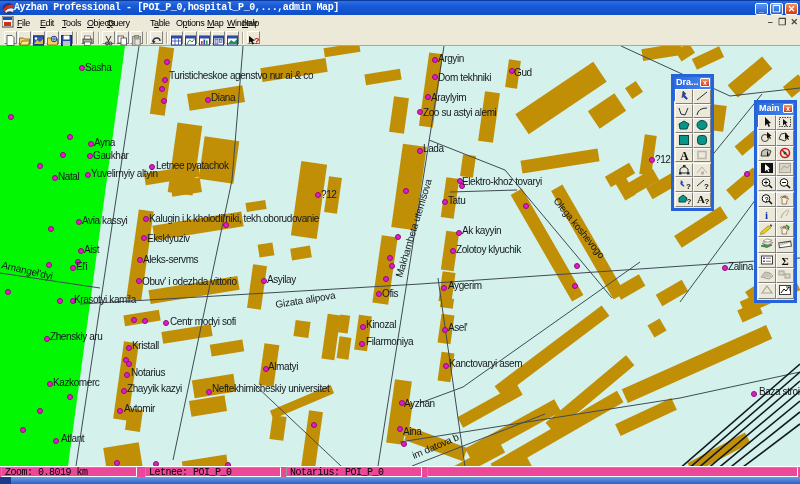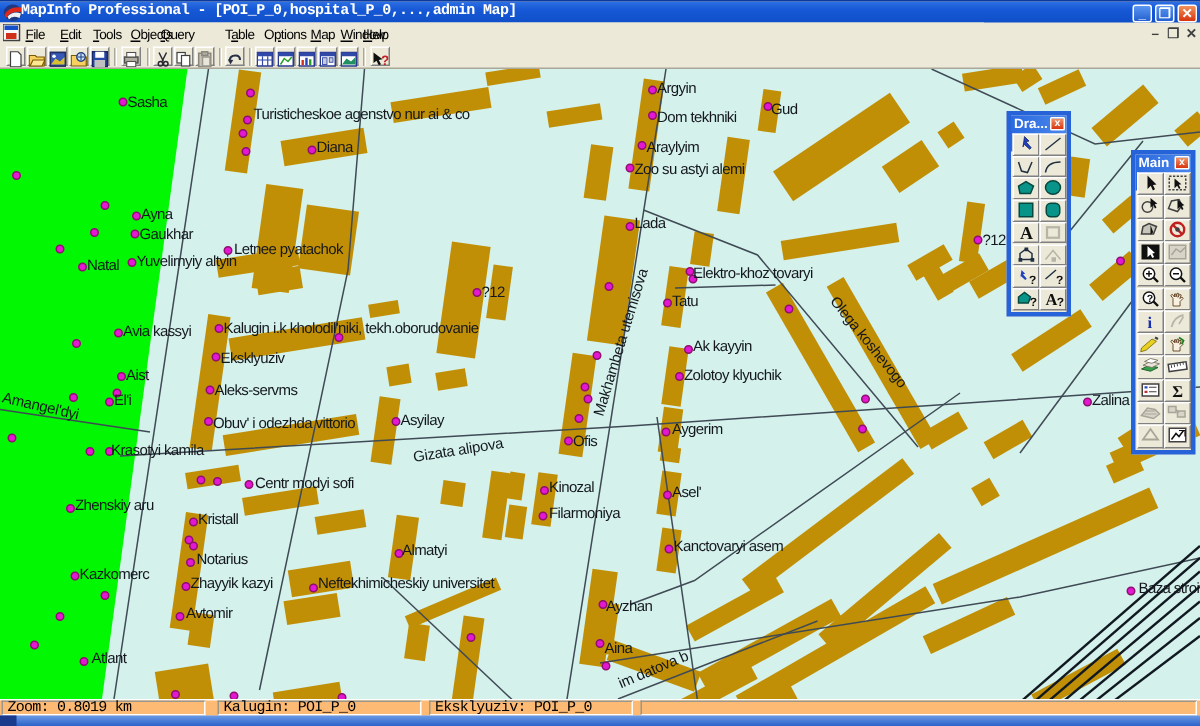--- a/index.html
+++ b/index.html
@@ -14,42 +14,42 @@
 #menubar{position:absolute;left:0;top:15px;width:656px;height:15px;background:#ECE9D8;font-size:9px;letter-spacing:-0.4px;color:#000;}
 #menubar span.mi{position:absolute;top:3px;}
 #menubar u{text-decoration:underline;}
 .mdibtn{position:absolute;top:2px;width:14px;height:12px;color:#404040;font-size:9px;line-height:11px;text-align:center;font-weight:bold;}
 
 #toolbar{position:absolute;left:0;top:30px;width:800px;height:16px;background:#ECE9D8;border-bottom:1px solid #aca899;box-sizing:border-box;}
 .tbtn{position:absolute;top:1px;width:13px;height:13px;background:#ECE9D8;border:1px solid;border-color:#fff #808080 #808080 #fff;box-sizing:border-box;}
 
 #map{position:absolute;left:0;top:46px;width:800px;height:420px;background:#D4F1EC;}
 
-#status{position:absolute;left:0;top:466px;width:800px;height:11px;background:#fdba74;font-family:"Liberation Mono",monospace;font-size:10px;letter-spacing:-0.5px;color:#000;border-top:1px solid #fff;box-sizing:border-box;}
+#status{position:absolute;left:0;top:466px;width:800px;height:11px;background:#ec4899;font-family:"Liberation Mono",monospace;font-size:10px;letter-spacing:-0.5px;color:#000;border-top:1px solid #fff;box-sizing:border-box;}
 #status .pane{position:absolute;top:0px;height:10px;border:1px solid;border-color:#9a978a #fff #fff #9a978a;padding:0 3px;line-height:9px;box-sizing:border-box;}
 
 #taskbar{position:absolute;left:0;top:477px;width:800px;height:7px;background:linear-gradient(#6a9ae6,#2a62c8);}
 #taskcorner{position:absolute;left:0;top:477px;width:11px;height:7px;background:#1a3a8c;}
 
 .pal{position:absolute;background:#ECE9D8;border:3px solid #2663d8;box-sizing:border-box;}
 .pal .ptitle{height:24px;background:linear-gradient(to right,#2a6ae0,#4a86ea);color:#fff;font-size:9px;font-weight:bold;line-height:11px;padding-left:2px;position:relative;}
 .pal .px{position:absolute;right:1px;top:1px;width:10px;height:9px;background:linear-gradient(#f0956a,#d8340f);border:1px solid #fff;border-radius:1px;color:#fff;font-size:7px;line-height:8px;text-align:center;font-weight:bold;box-sizing:border-box;}
 .pbtn{position:absolute;width:18px;height:14px;background:#ECE9D8;border:1px solid;border-color:#fff #808080 #808080 #fff;box-sizing:border-box;overflow:hidden;}
 .pbtn svg{position:absolute;left:0;top:0;}
 </style>
 </head>
 <body>
 <div id="scr">
   <div id="title">
     <svg width="13" height="13" style="position:absolute;left:2px;top:1px">
       <ellipse cx="6.5" cy="6.5" rx="6" ry="5.5" fill="#203880"></ellipse>
       <path d="M1,8 Q4,2 12,3 L12,6 Q5,5 2,10 Z" fill="#e02818"></path>
       <path d="M3,9 Q7,5 12,7 L11,10 Q6,8 4,11 Z" fill="#f0f0f0"></path>
     </svg>
-    <span class="txt">MapInfo Professional - [POI_P_0,hospital_P_0,...,admin Map]</span>
+    <span class="txt">Ayzhan Professional - [POI_P_0,hospital_P_0,...,admin Map]</span>
     <div class="capbtn capblue" style="left:755px">_</div>
     <div class="capbtn capblue" style="left:770px">❐</div>
     <div class="capbtn capred" style="left:785px">✕</div>
   </div>
   <div id="menubar">
     <svg width="12" height="12" style="position:absolute;left:2px;top:1px">
       <rect x="0" y="0" width="11" height="11" fill="#f8f8f8" stroke="#404040"></rect>
       <rect x="1" y="1" width="9" height="3" fill="#1850c8"></rect>
       <rect x="2" y="6" width="7" height="4" fill="#d03018"></rect>
     </svg>
@@ -643,19 +643,19 @@
           <svg width="16" height="12" viewBox="0 0 16 12">
             <rect x="2.5" y="1.5" width="11" height="9" fill="#fff" stroke="#404040"></rect>
             <path d="M4,9 l3,-4 2,2 3,-4" fill="none" stroke="#101010"></path>
             <path d="M9,3 h4 v4" fill="none" stroke="#101010" stroke-width="0.8"></path>
           </svg>
         </div>
 </div>
 </div>
   <div id="status">
     <div class="pane" style="left:1px;width:136px;">Zoom: 0.8019 km</div>
-    <div class="pane" style="left:145px;width:136px;">Kalugin: POI_P_0</div>
-    <div class="pane" style="left:286px;width:136px;">Eksklyuziv: POI_P_0</div>
+    <div class="pane" style="left:145px;width:136px;">Letnee: POI_P_0</div>
+    <div class="pane" style="left:286px;width:136px;">Notarius: POI_P_0</div>
     <div class="pane" style="left:427px;width:371px;"></div>
   </div>
   <div id="taskbar"></div>
   <div id="taskcorner"></div>
 </div>
 
 </body></html>

